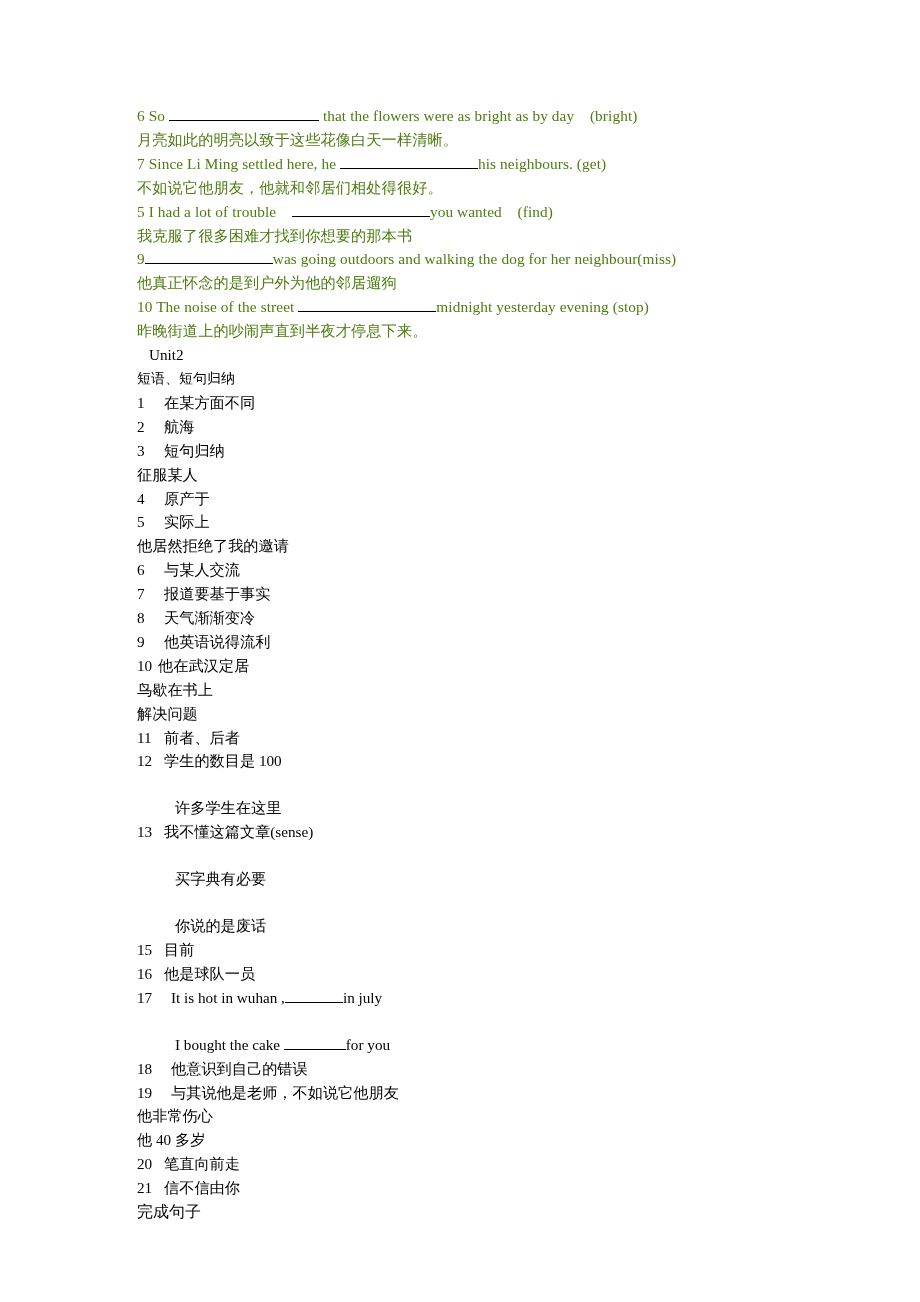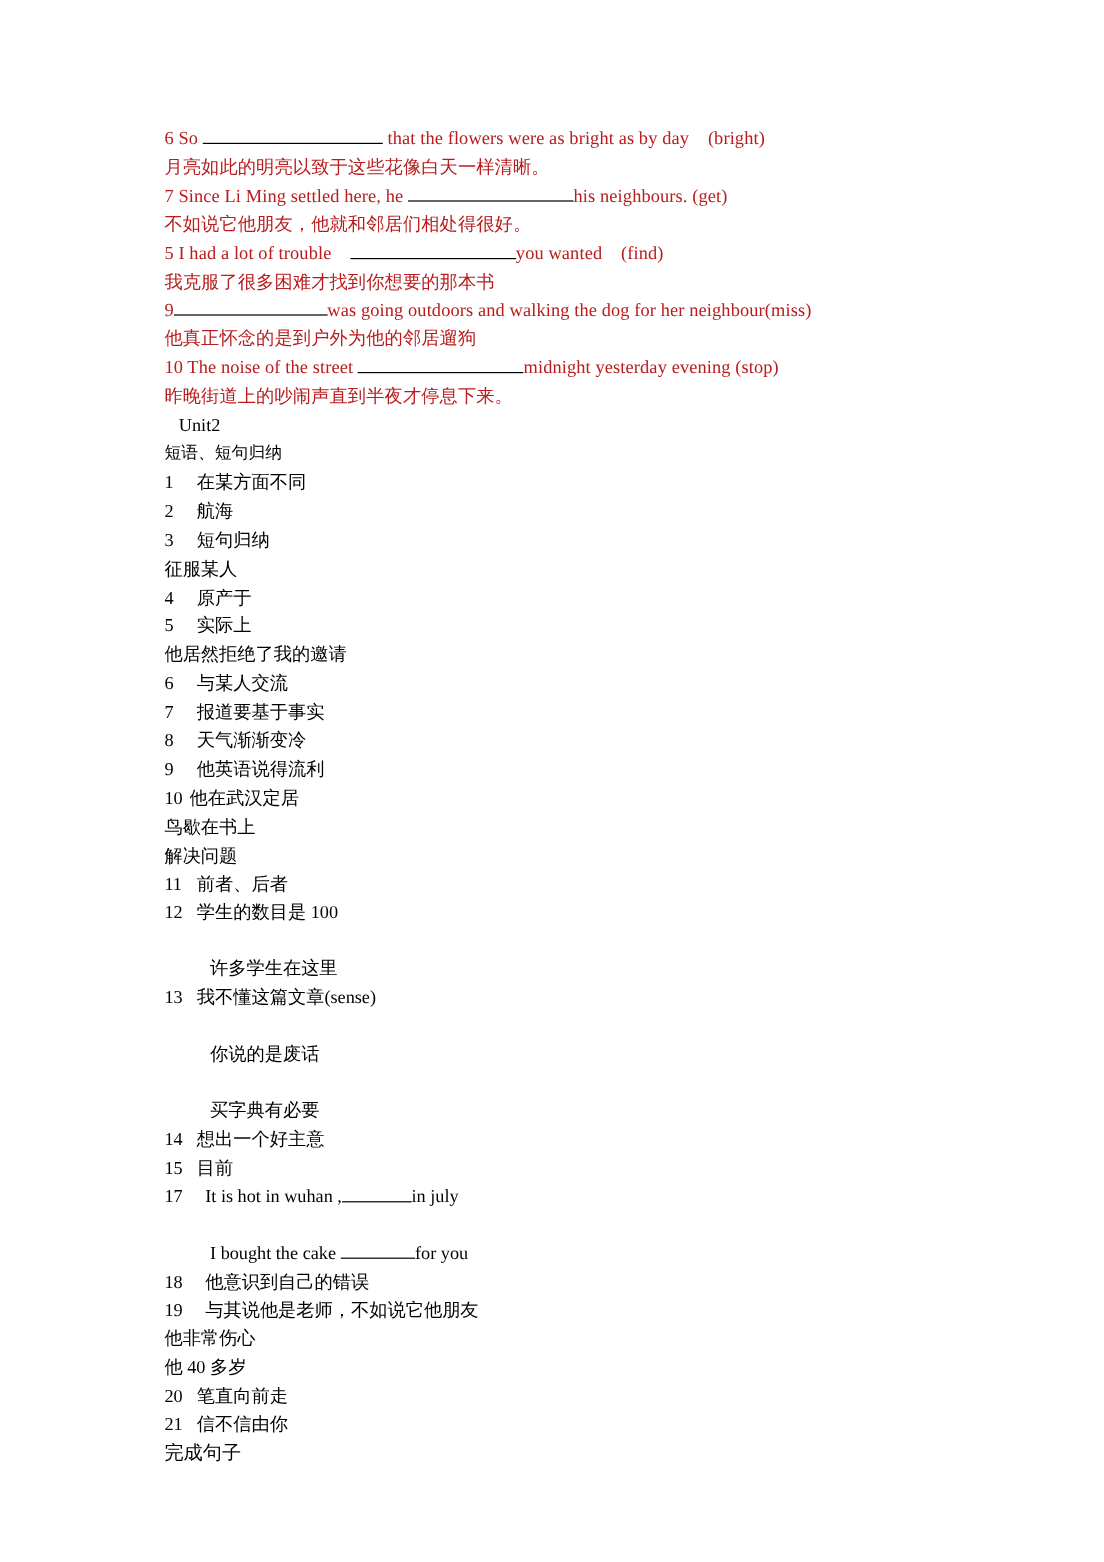--- a/index.html
+++ b/index.html
@@ -29,21 +29,21 @@
   .doc-body {
     margin-left: 137px;
     width: 640px;
   }
 
   
   .line {
     font-size: 15.2px;
     line-height: 23.9px;
     white-space: pre-wrap;
-    color: #b91c1c;
+    color: #4d7c0f;
     letter-spacing: 0.1px;
     font-family: Liberation Serif, serif;
   }
 
   
   .line.en {
     font-size: 15.3px;
     line-height: 23.9px;
   }
 
@@ -195,31 +195,31 @@
           <span class="num">12</span>
           <span class="gap-sp"></span>
           <span class="txt">学生的数目是 100</span>
         </div>
         <div class="sub i2">许多学生在这里</div>
         <div class="item">
           <span class="num">13</span>
           <span class="gap-sp"></span>
           <span class="txt">我不懂这篇文章(sense)</span>
         </div>
+        <div class="sub i2">买字典有必要</div>
         <div class="sub i2">你说的是废话</div>
-        <div class="sub i2">买字典有必要</div>
-        <div class="item">
-          <span class="num">14</span>
-          <span class="gap-sp"></span>
-          <span class="txt">想出一个好主意</span>
-        </div>
         <div class="item">
           <span class="num">15</span>
           <span class="gap-sp"></span>
           <span class="txt">目前</span>
+        </div>
+        <div class="item">
+          <span class="num">16</span>
+          <span class="gap-sp"></span>
+          <span class="txt">他是球队一员</span>
         </div>
       </div>
 
     <div id="item-17">
         <div class="item">
           <span class="num">17</span>
           <span class="gap-wide"></span>
           <span>It is hot in wuhan ,</span>
           <span class="blank w-xs"></span>
           <span>in july</span>

